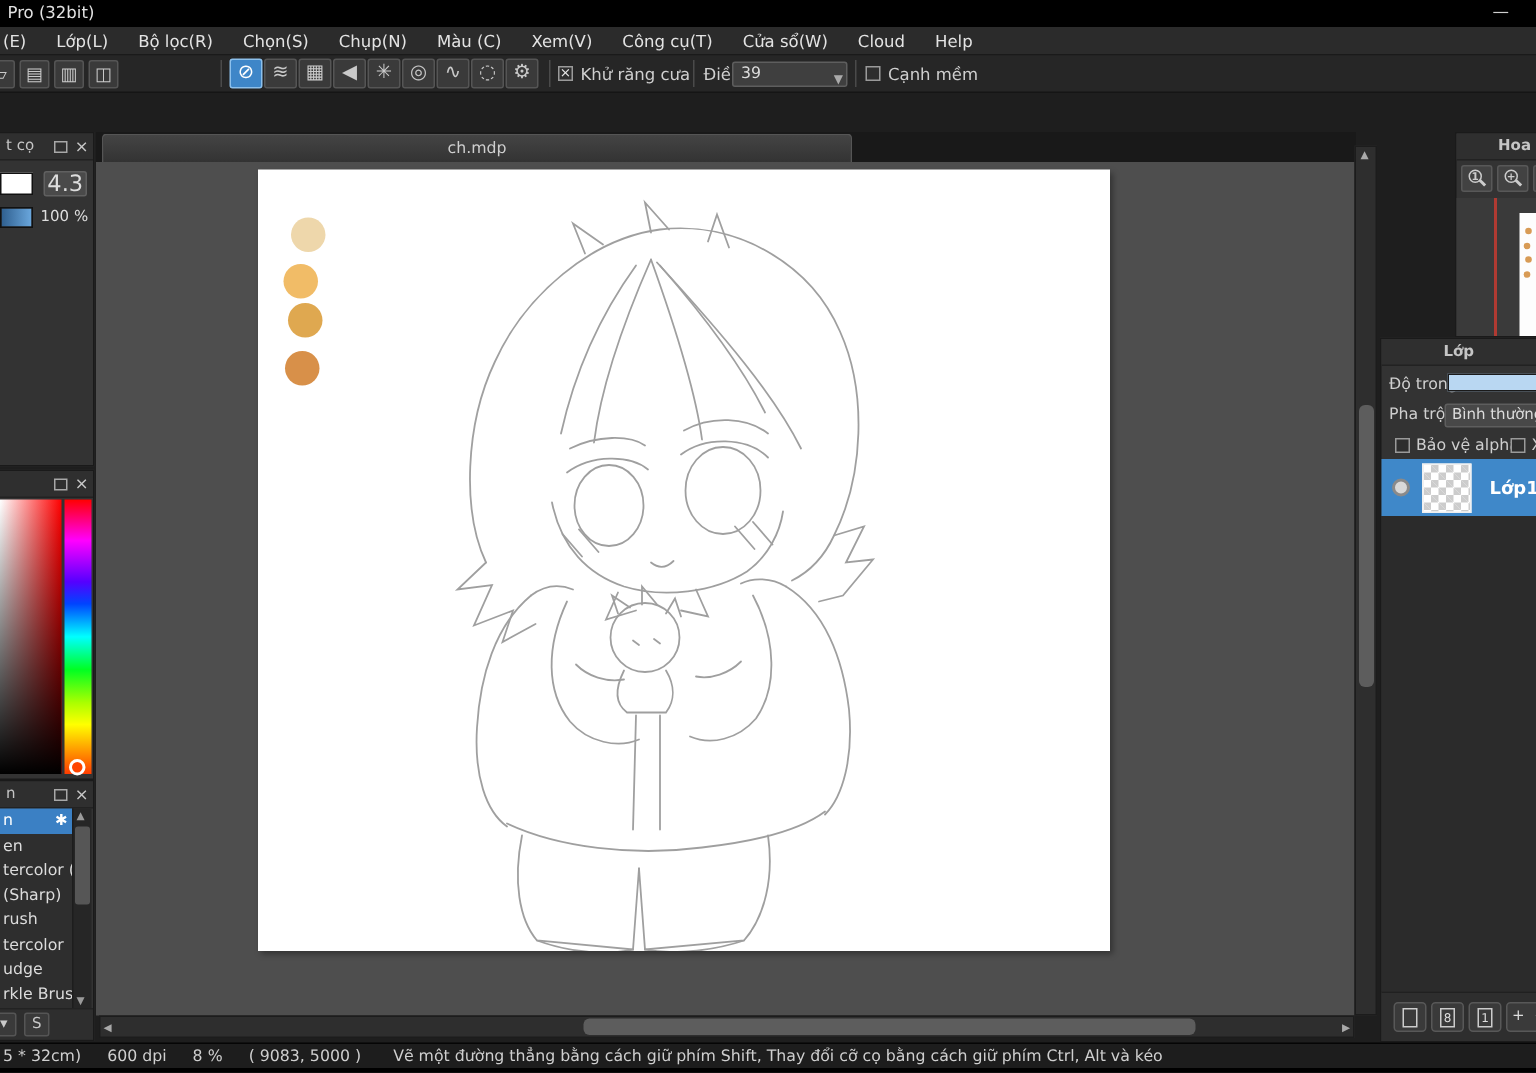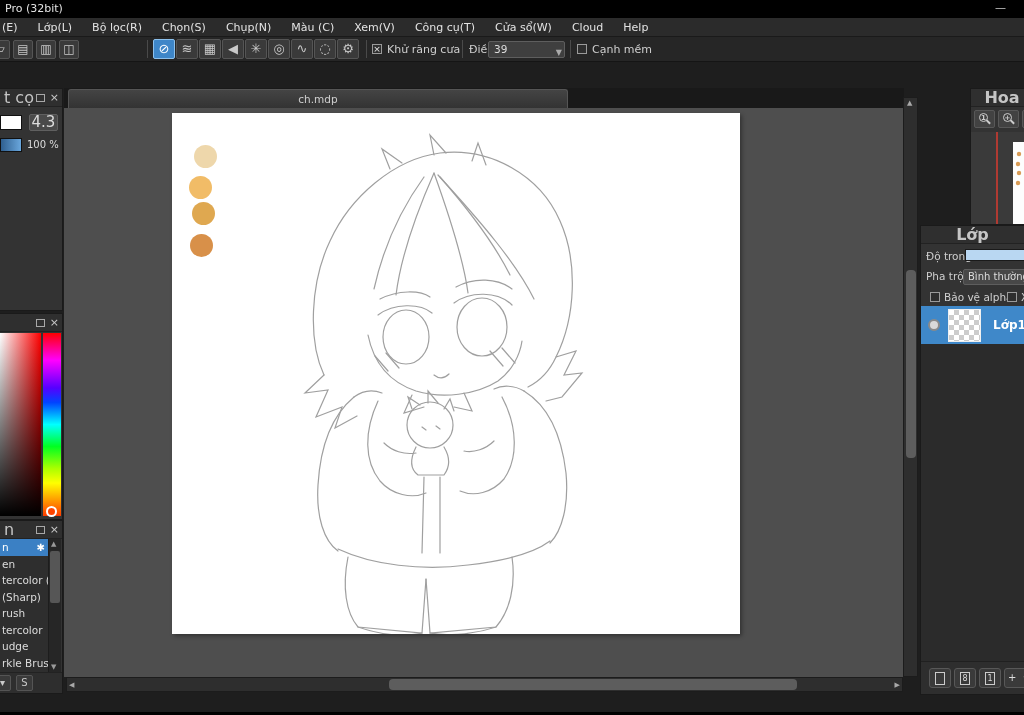--- a/index.html
+++ b/index.html
@@ -29,21 +29,21 @@
   .tblabel { position:absolute; top:6px; font-size:11px; color:#cfcfcf; white-space:nowrap; }
   .cbox { position:absolute; top:7px; width:10px; height:10px; border:1px solid #9a9a9a; background:#2e2e2e;
     font-size:9px; line-height:8px; text-align:center; color:#e8e8e8; }
   .dropdown { position:absolute; top:4px; height:17px; background:#3f3f3f; border:1px solid #5e5e5e; border-radius:2px;
     font-size:10.5px; color:#ddd; line-height:15px; padding-left:5px; }
   .dropdown .arr { position:absolute; right:2px; top:3px; font-size:8px; color:#aaa; }
 
   
   .panel { position:absolute; background:#333; border:1px solid #1a1a1a; }
   .ptitle { position:relative; height:18px; background:#2f2f2f; border-bottom:1px solid #222; color:#c5c5c5;
-    font-size:16px; line-height:17px; padding-left:4px; }
+    font-size:10px; line-height:17px; padding-left:4px; }
   .pbtns { position:absolute; right:3px; top:4px; display:flex; gap:5px; align-items:center; }
   .popout { width:9px; height:8px; border:1px solid #a8a8a8; display:inline-block; }
   .closex { color:#c8c8c8; font-size:11px; line-height:9px; }
 
   
   #brush-prop { left:-1px; top:88px; width:64px; height:223px; }
   #brush-prop .swatch-white { position:absolute; left:0; top:26px; width:22px; height:15px; background:#fff; border:1px solid #111; }
   #brush-prop .sizebox { position:absolute; left:29px; top:25px; width:29px; height:17px; background:#4a4a4a;
     border:1px solid #606060; border-radius:2px; font-size:15px; color:#ddd; text-align:center; line-height:15px; }
   #brush-prop .opbar { position:absolute; left:0; top:49px; width:22px; height:14px;
@@ -367,15 +367,22 @@
       <div class="lbtn" style="left:58px">
         <div class="page-ico">1</div>
       </div>
       <div class="lbtn" style="left:83px;width:26px">
         <span class="folder-plus">+</span>
         <span class="arr">▼</span>
       </div>
     </div>
   </div>
 
+  <div id="statusbar" class="abs">
+    <span style="margin-left:2px">5 * 32cm)</span>
+    <span>600 dpi</span>
+    <span>8 %</span>
+    <span>( 9083, 5000 )</span>
+    <span class="hint">Vẽ một đường thẳng bằng cách giữ phím Shift, Thay đổi cỡ cọ bằng cách giữ phím Ctrl, Alt và kéo</span>
+  </div>
   <div id="bottom-strip" class="abs"></div>
 
 </div>
 
 </body></html>

